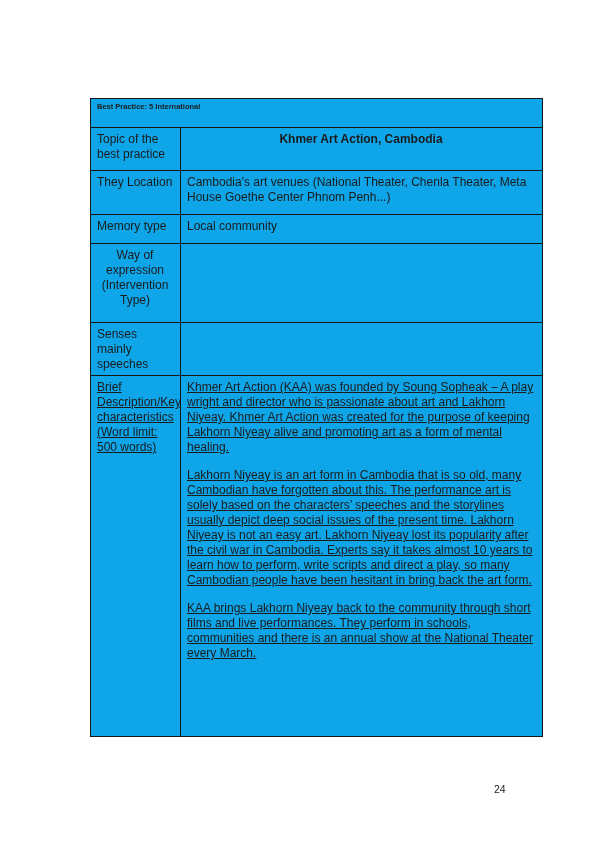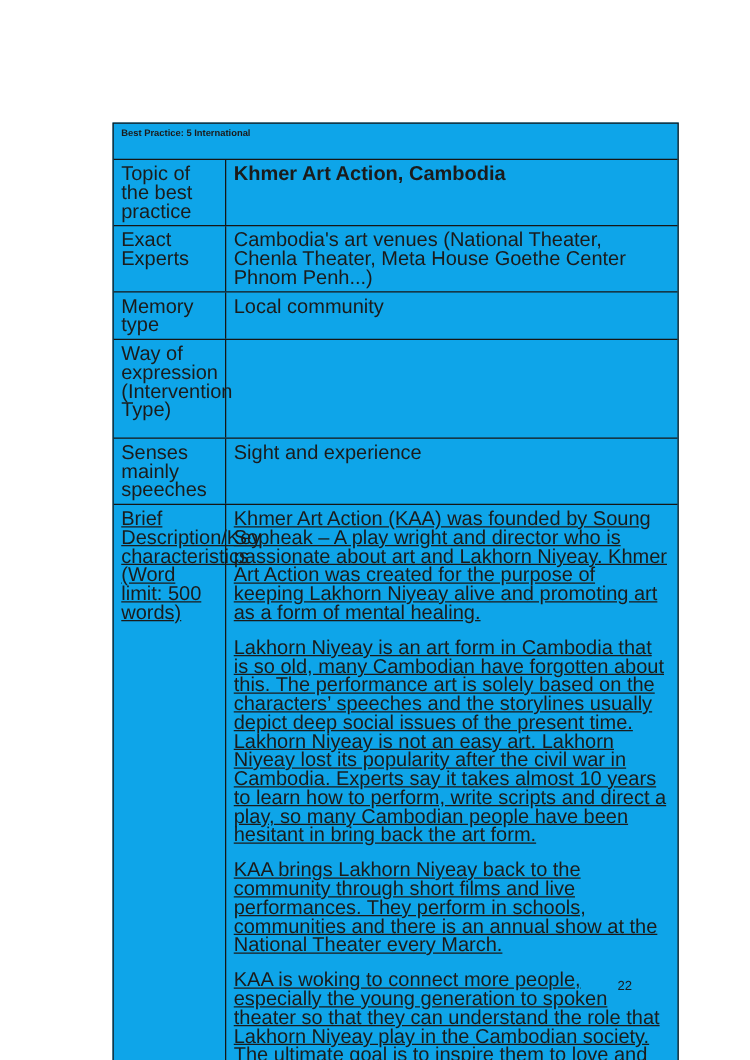--- a/index.html
+++ b/index.html
@@ -31,39 +31,39 @@
   .row {
     display: grid;
     grid-template-columns: 90px 1fr;
     border-top: 1px solid #161616;
   }
   .row:first-child { border-top: none; }
   .row.full-row { grid-template-columns: 1fr; }
   .cell {
     padding: 4px 7px 3px 6px;
     box-sizing: border-box;
-    font-size: 16px;
+    font-size: 12px;
     line-height: 15px;
   }
   .cell.label {
     border-right: 1px solid #161616;
   }
-  .cell.value-bold { font-weight: bold; }
+  .cell.value-bold { font-weight: bold; text-align: center; }
   .header-row .cell {
     font-size: 7.5px;
     font-weight: bold;
     line-height: 10px;
     padding: 3px 6px;
   }
   
   .h-header  { min-height: 28px; }
   .h-topic   { min-height: 42px; }
   .h-exact   { min-height: 43px; }
   .h-memory  { min-height: 28px; }
-  .h-way     { min-height: 78px; }
+  .h-way     { min-height: 78px; text-align: center; }
   .h-senses  { min-height: 45px; }
   .h-impl    { min-height: 43px; }
   .h-brief   { min-height: 360px; text-decoration: underline; }
   .cell p {
     margin: 0 0 13px 0;
   }
   .cell p:last-child { margin-bottom: 0; }
   .page-number {
     position: absolute;
     left: 494px;
@@ -83,46 +83,44 @@
     <div class="row full-row header-row">
       <div class="cell h-header">Best Practice: 5 International</div>
     </div>
 
     <div class="row">
       <div class="cell label h-topic">Topic of the best practice</div>
       <div class="cell value-bold h-topic">Khmer Art Action, Cambodia</div>
     </div>
 
     <div class="row">
-      <div class="cell label h-exact">Exact Experts</div>
+      <div class="cell label h-exact">They Location</div>
       <div class="cell h-exact">Cambodia's art venues (National Theater, Chenla Theater, Meta House Goethe Center Phnom Penh...)</div>
     </div>
 
     <div class="row">
       <div class="cell label h-memory">Memory type</div>
       <div class="cell h-memory">Local community</div>
     </div>
 
     <div class="row">
       <div class="cell label h-way">Way of expression (Intervention Type)</div>
     </div>
 
     <div class="row">
       <div class="cell label h-senses">Senses mainly speeches</div>
-      <div class="cell h-senses">Sight and experience</div>
     </div>
 
 
     <div class="row">
       <div class="cell label h-brief">Brief Description/Key characteristics (Word limit: 500 words)</div>
       <div class="cell h-brief">
         <p>Khmer Art Action (KAA) was founded by Soung Sopheak – A play wright and director who is passionate about art and Lakhorn Niyeay. Khmer Art Action was created for the purpose of keeping Lakhorn Niyeay alive and promoting art as a form of mental healing.</p>
         <p>Lakhorn Niyeay is an art form in Cambodia that is so old, many Cambodian have forgotten about this. The performance art is solely based on the characters’ speeches and the storylines usually depict deep social issues of the present time. Lakhorn Niyeay is not an easy art. Lakhorn Niyeay lost its popularity after the civil war in Cambodia. Experts say it takes almost 10 years to learn how to perform, write scripts and direct a play, so many Cambodian people have been hesitant in bring back the art form.</p>
         <p>KAA brings Lakhorn Niyeay back to the community through short films and live performances. They perform in schools, communities and there is an annual show at the National Theater every March.</p>
-        <p>KAA is woking to connect more people, especially the young generation to spoken theater so that they can understand the role that Lakhorn Niyeay play in the Cambodian society. The ultimate goal is to inspire them to love and preserve this art form.</p>
       </div>
     </div>
 
   </div>
 
-  <div class="page-number">22</div>
+  <div class="page-number">24</div>
 
 </div>
 
 </body></html>

